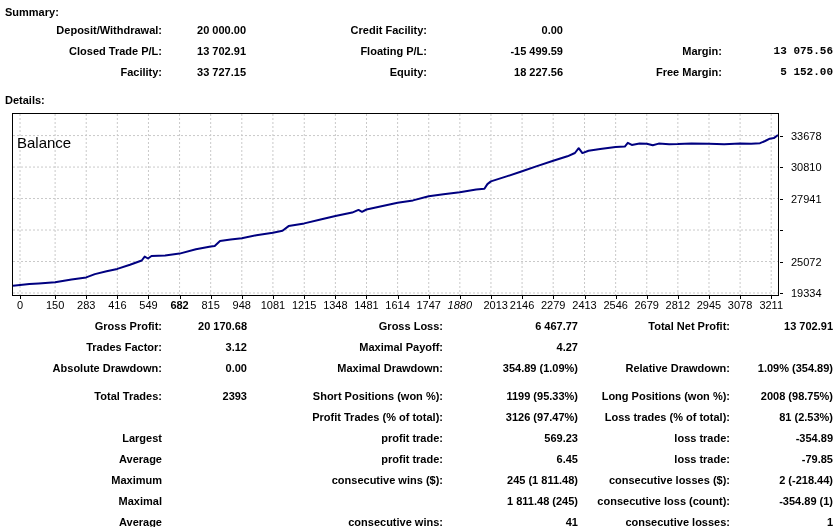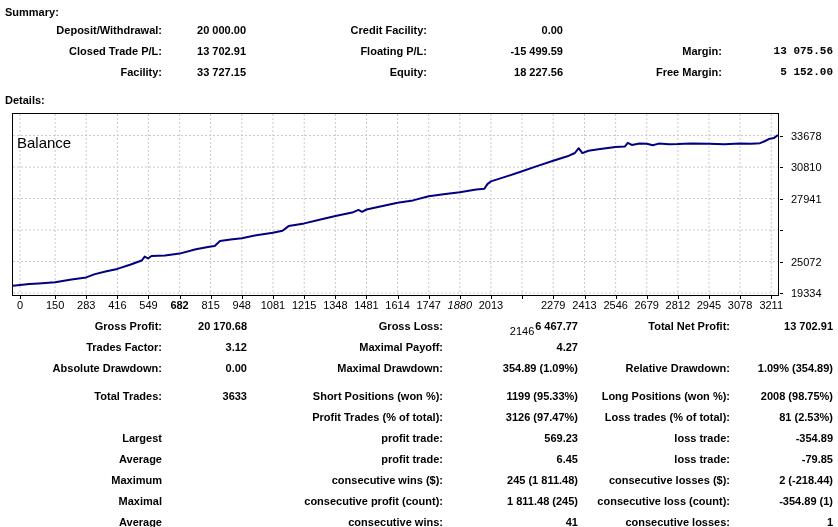--- a/index.html
+++ b/index.html
@@ -118,23 +118,23 @@
       <span class="xtick-label" style="left: 318.376px;">1348</span>
       <span class="xtick-mark" style="left: 335.376px;"></span>
       <span class="xtick-label" style="left: 349.491px;">1481</span>
       <span class="xtick-mark" style="left: 366.491px;"></span>
       <span class="xtick-label" style="left: 380.606px;">1614</span>
       <span class="xtick-mark" style="left: 397.606px;"></span>
       <span class="xtick-label" style="left: 411.72px;">1747</span>
       <span class="xtick-mark" style="left: 428.72px;"></span>
       <span class="xtick-label" style="left: 442.835px; font-style: italic;">1880</span>
       <span class="xtick-mark" style="left: 459.835px;"></span>
-      <span class="xtick-label" style="left: 473.95px;">2013</span>
+      <span class="xtick-label" style="left: 473.95px; text-align: right;">2013</span>
       <span class="xtick-mark" style="left: 490.95px;"></span>
-      <span class="xtick-label" style="left: 505.064px; margin-top: 26px;">2146</span>
+      <span class="xtick-label" style="left: 505.064px;">2146</span>
       <span class="xtick-mark" style="left: 522.064px;"></span>
       <span class="xtick-label" style="left: 536.179px;">2279</span>
       <span class="xtick-mark" style="left: 553.179px;"></span>
       <span class="xtick-label" style="left: 567.528px;">2413</span>
       <span class="xtick-mark" style="left: 584.528px;"></span>
       <span class="xtick-label" style="left: 598.642px;">2546</span>
       <span class="xtick-mark" style="left: 615.642px;"></span>
       <span class="xtick-label" style="left: 629.757px;">2679</span>
       <span class="xtick-mark" style="left: 646.757px;"></span>
       <span class="xtick-label" style="left: 660.872px;">2812</span>
@@ -176,21 +176,21 @@
   <div class="row" style="top:362px">
     <span class="cell dl1">Absolute Drawdown:</span>
     <span class="cell dv1">0.00</span>
     <span class="cell dl2">Maximal Drawdown:</span>
     <span class="cell dv2">354.89 (1.09%)</span>
     <span class="cell dl3">Relative Drawdown:</span>
     <span class="cell dv3">1.09% (354.89)</span>
   </div>
   <div class="row" style="top:390px">
     <span class="cell dl1">Total Trades:</span>
-    <span class="cell dv1">3633</span>
+    <span class="cell dv1">2393</span>
     <span class="cell dl2">Short Positions (won %):</span>
     <span class="cell dv2">1199 (95.33%)</span>
     <span class="cell dl3">Long Positions (won %):</span>
     <span class="cell dv3">2008 (98.75%)</span>
   </div>
   <div class="row" style="top:411px">
     <span class="cell dl2">Profit Trades (% of total):</span>
     <span class="cell dv2">3126 (97.47%)</span>
     <span class="cell dl3">Loss trades (% of total):</span>
     <span class="cell dv3">81 (2.53%)</span>
@@ -211,21 +211,20 @@
   </div>
   <div class="row" style="top:474px">
     <span class="cell dl1">Maximum</span>
     <span class="cell dl2">consecutive wins ($):</span>
     <span class="cell dv2">245 (1 811.48)</span>
     <span class="cell dl3">consecutive losses ($):</span>
     <span class="cell dv3">2 (-218.44)</span>
   </div>
   <div class="row" style="top:495px">
     <span class="cell dl1">Maximal</span>
-    <span class="cell dl2">consecutive profit (count):</span>
     <span class="cell dv2">1 811.48 (245)</span>
     <span class="cell dl3">consecutive loss (count):</span>
     <span class="cell dv3">-354.89 (1)</span>
   </div>
   <div class="row" style="top:516px">
     <span class="cell dl1">Average</span>
     <span class="cell dl2">consecutive wins:</span>
     <span class="cell dv2">41</span>
     <span class="cell dl3">consecutive losses:</span>
     <span class="cell dv3">1</span>

